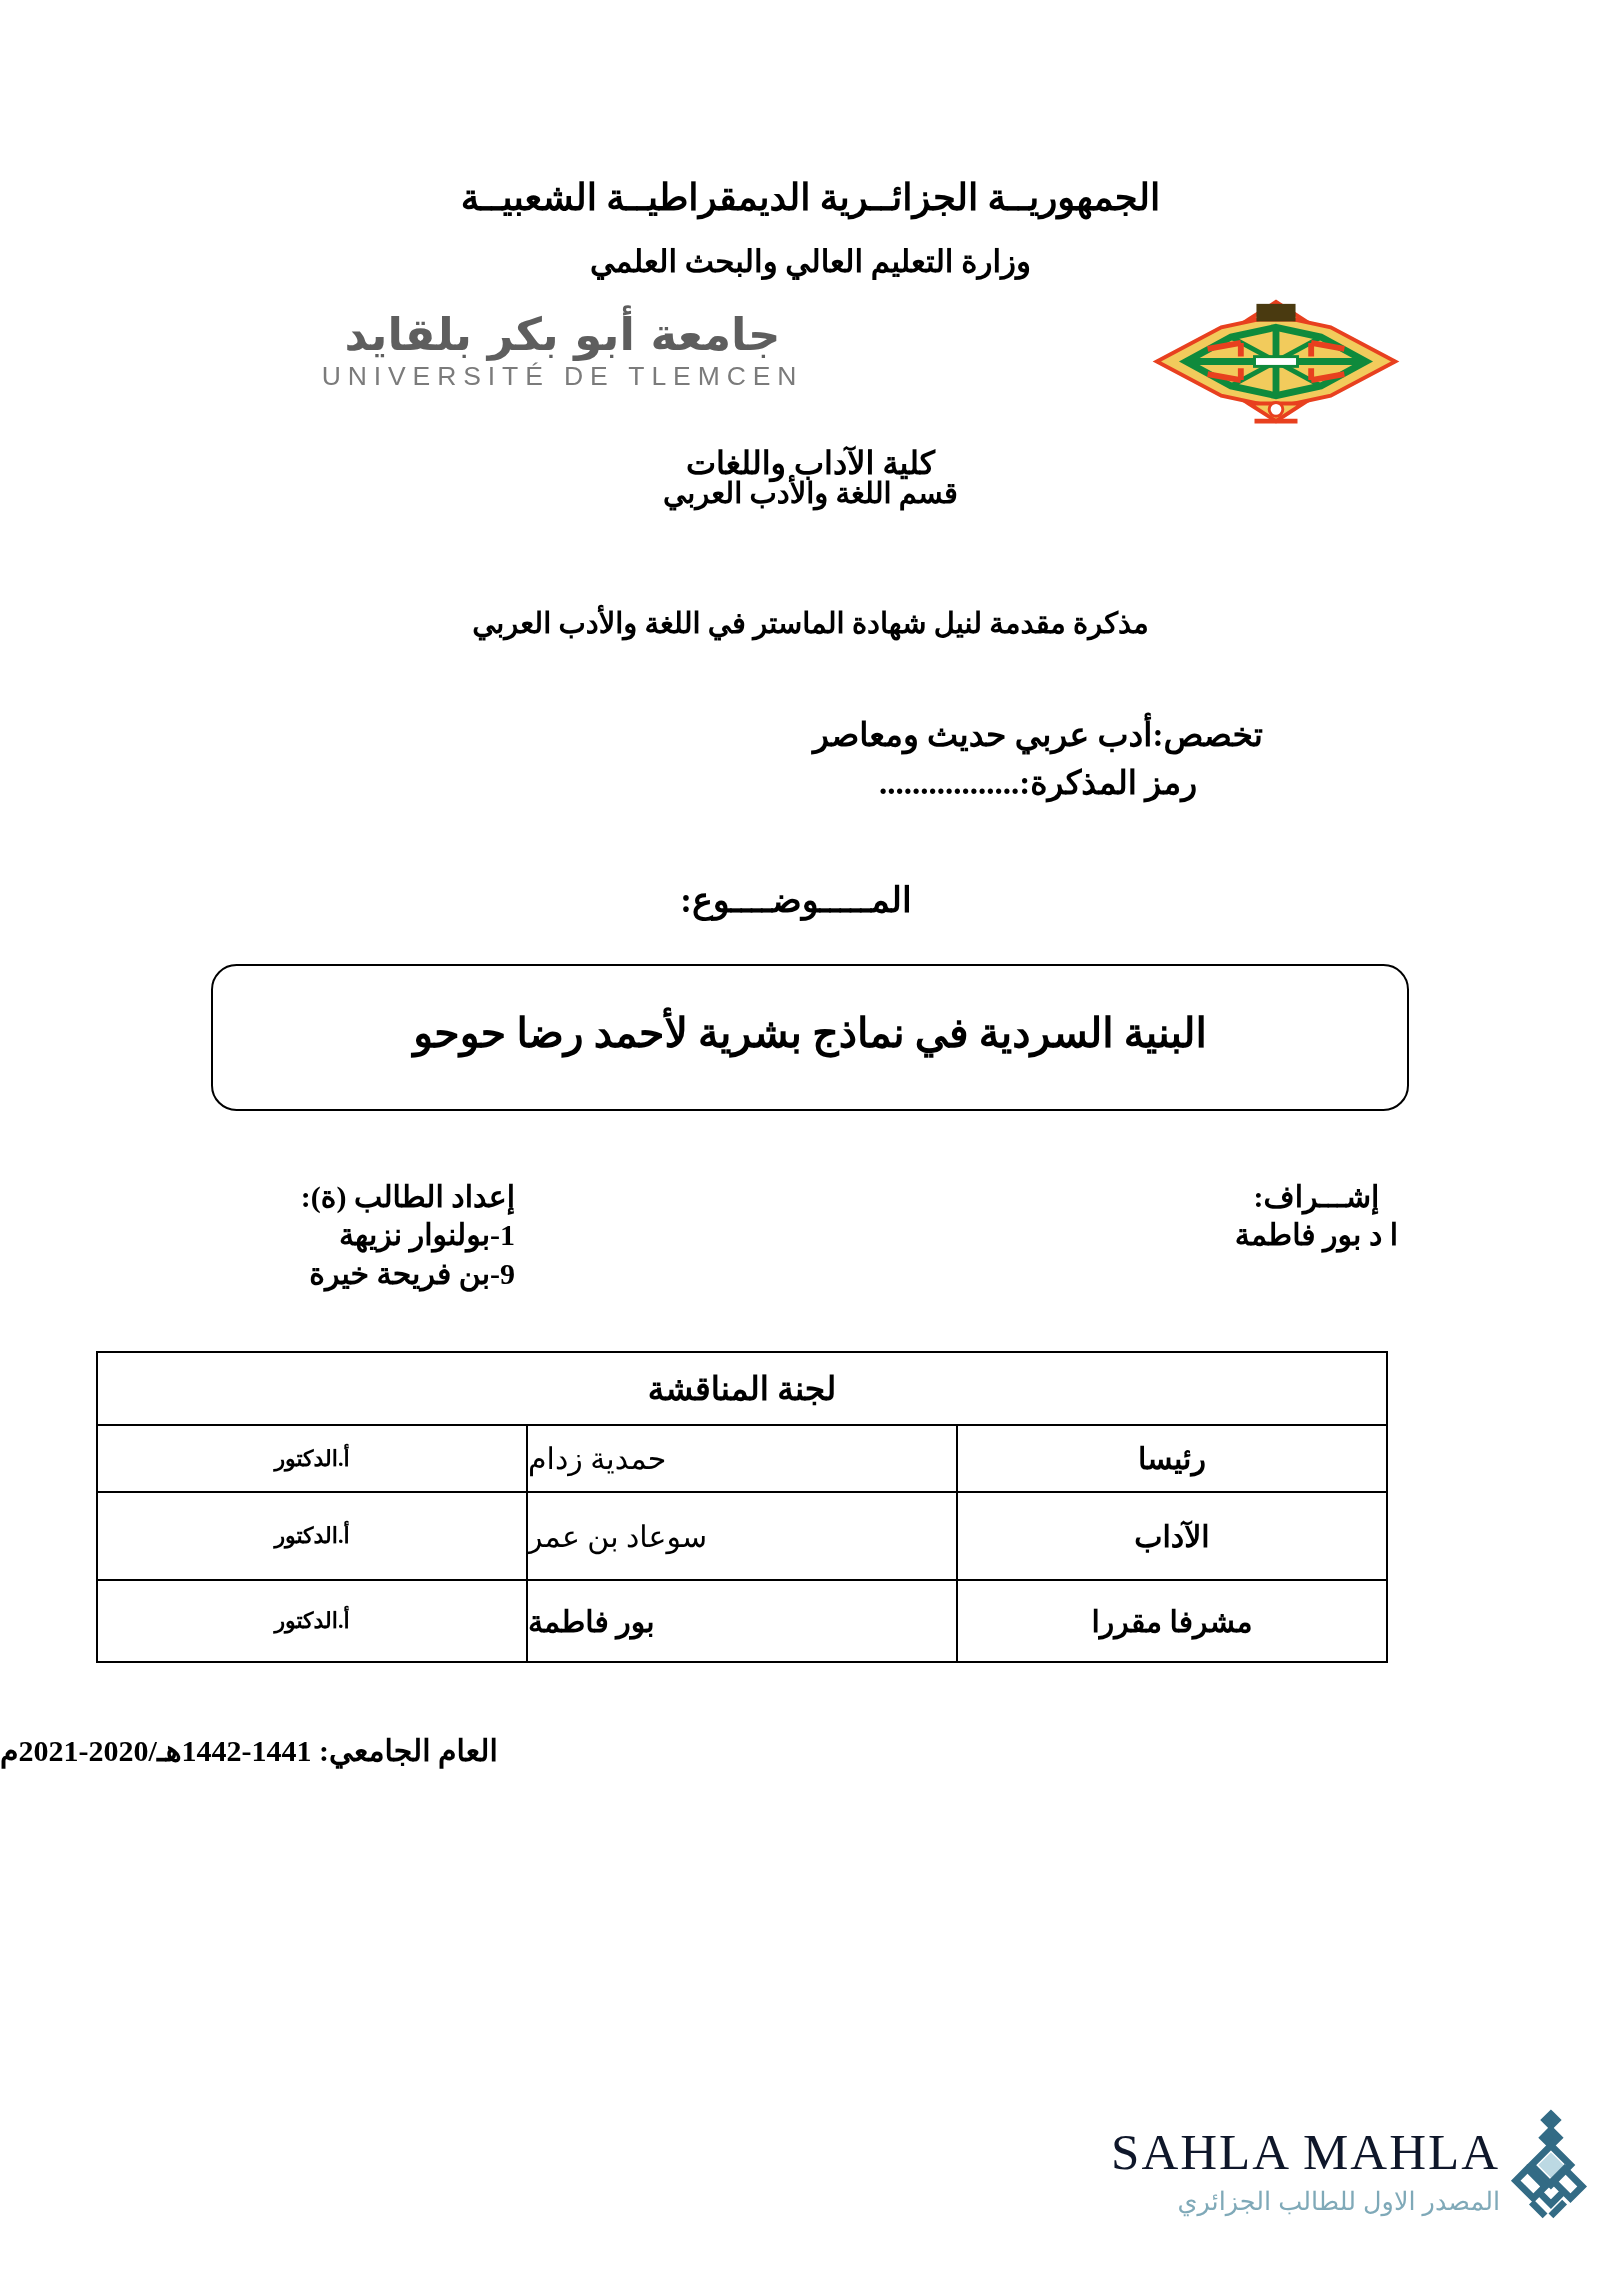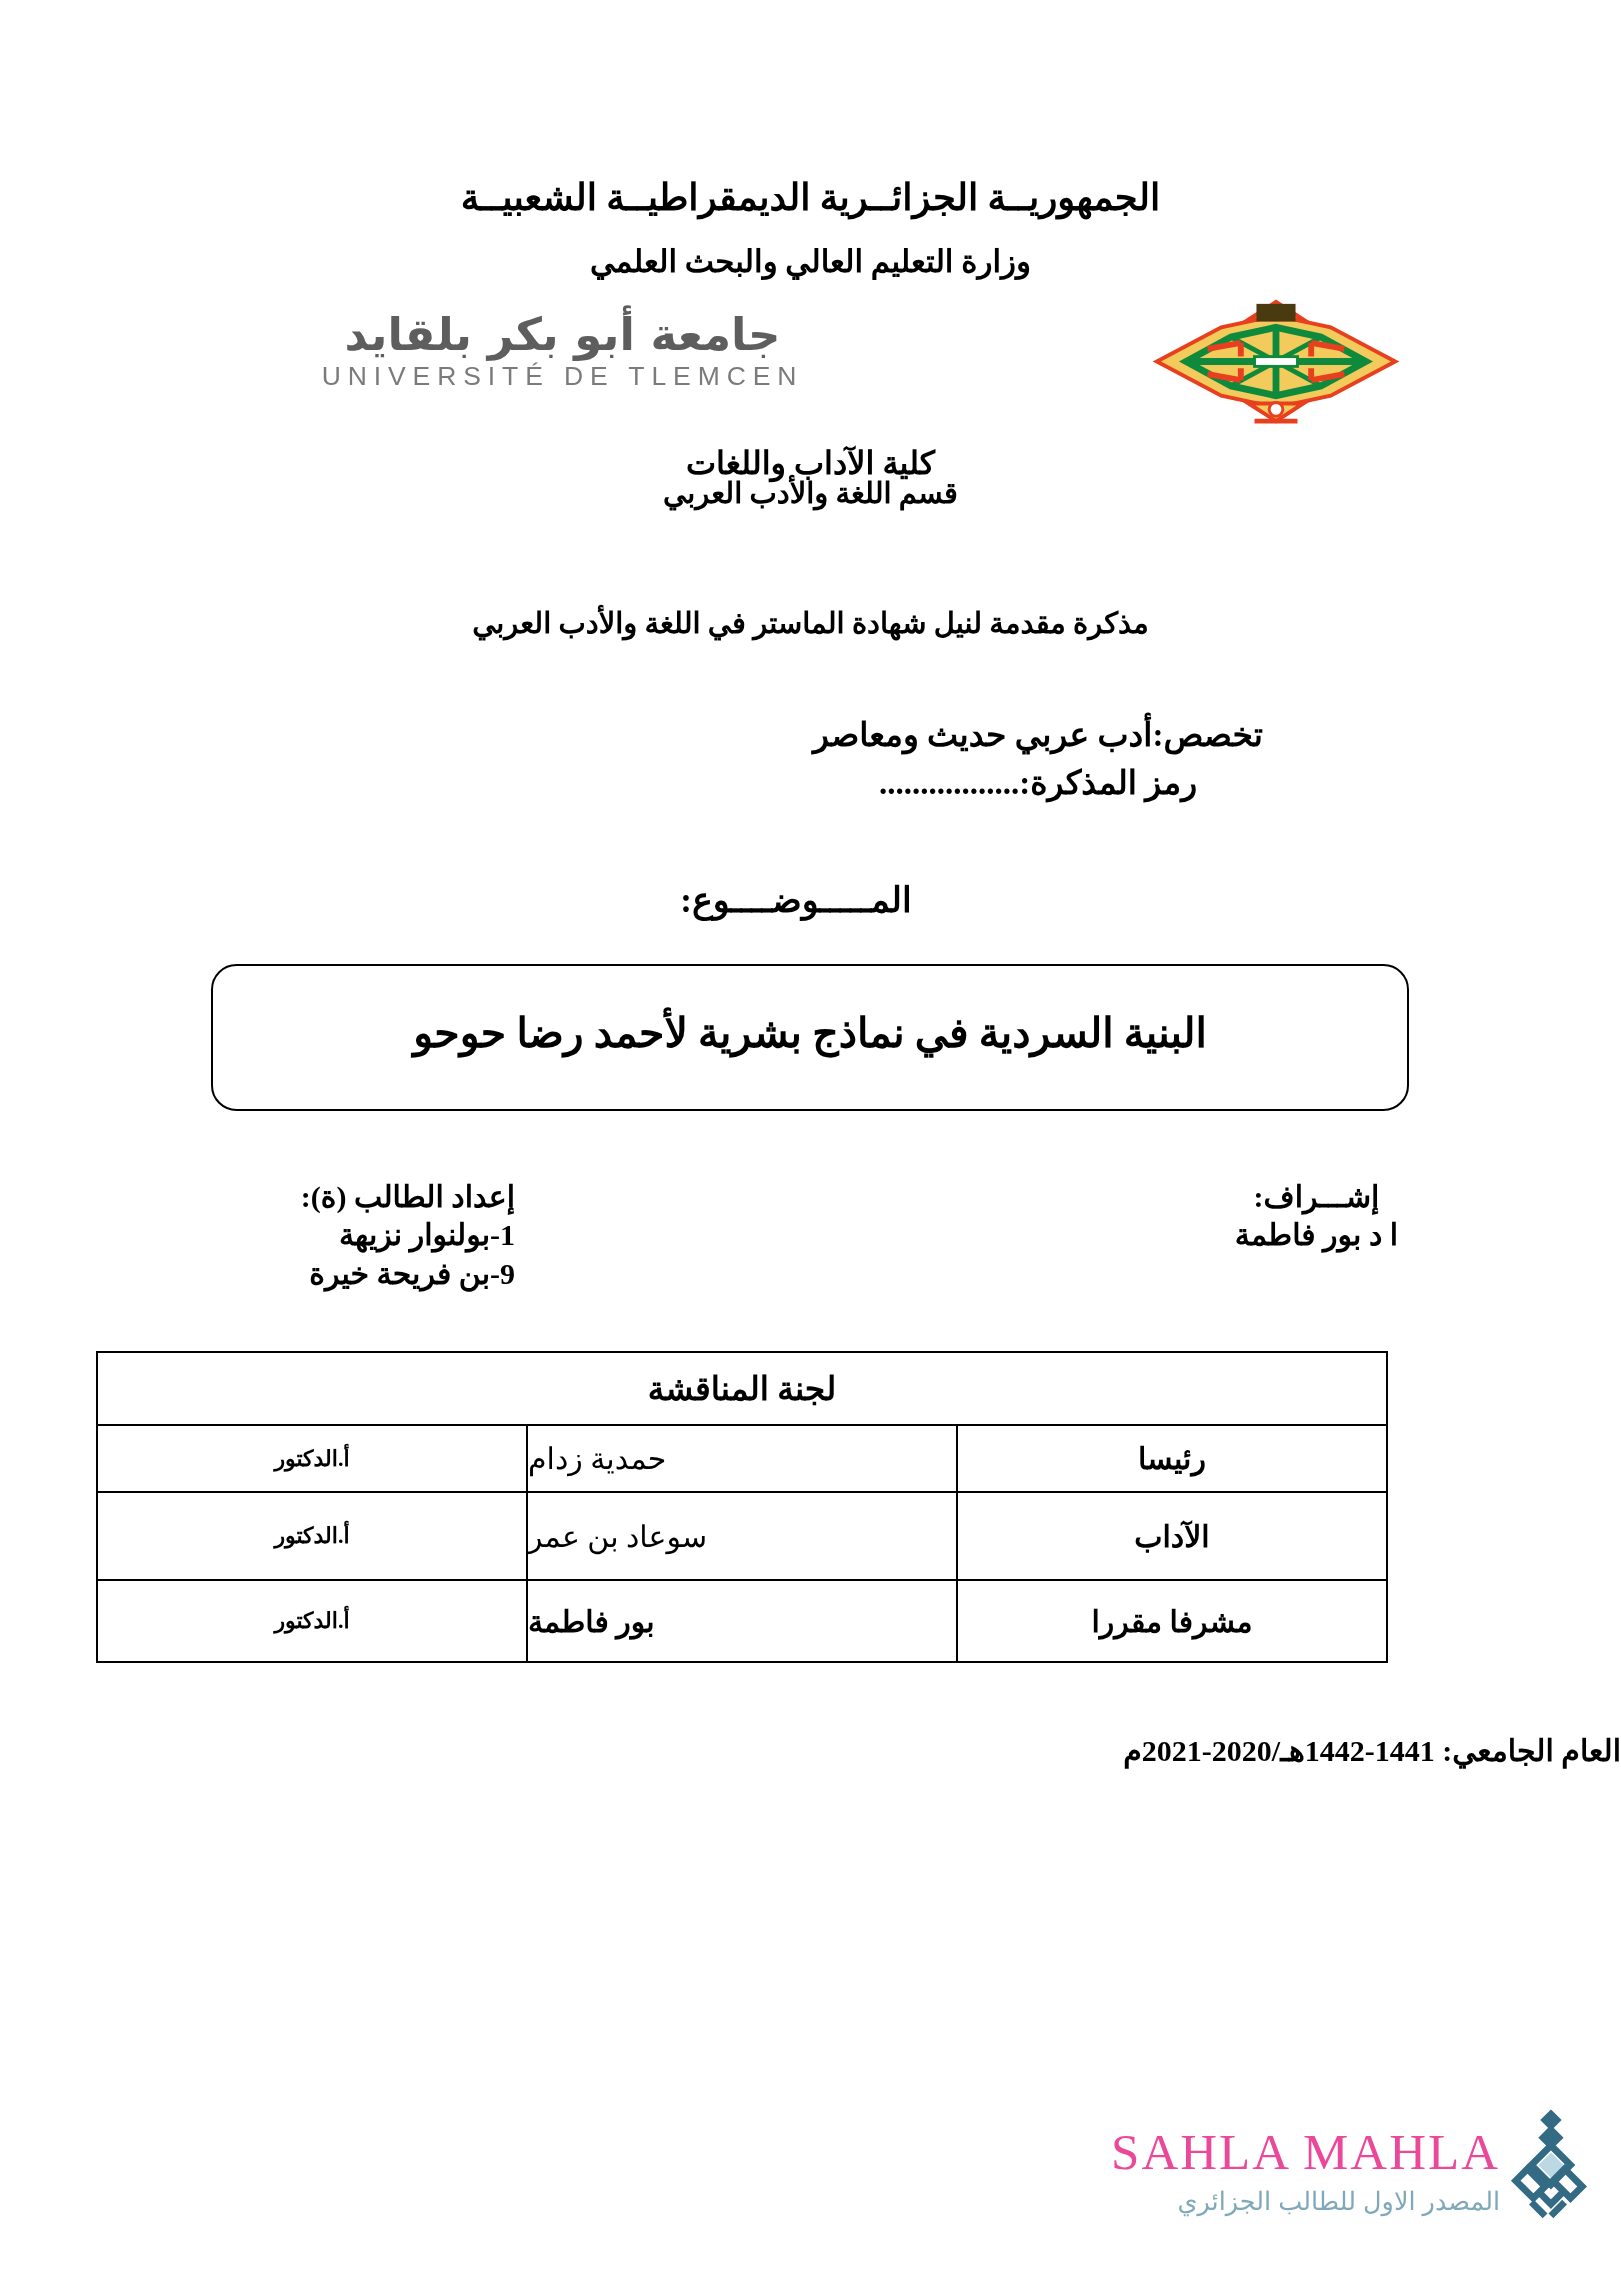--- a/index.html
+++ b/index.html
@@ -217,42 +217,42 @@
   .jury-row-2 td { height: 86px; }
   .jury-row-3 td { height: 80px; }
   .jury-row-3 td.c-name { font-weight: bold; }
 
   
   .academic-year {
     position: absolute;
     top: 1733px;
     left: 0;
     right: 0;
-    text-align: right;
+    text-align: left;
     font-size: 30px;
     font-weight: bold;
   }
 
   
   .brand {
     position: absolute;
     left: 1129px;
     top: 2096px;
     width: 461px;
     height: 147px;
     color: #5b94a8;
   }
   .brand-name {
     position: absolute;
     right: 90px;
     top: 27.4px;
     font-family: "Liberation Serif", serif;
     font-size: 51px;
     letter-spacing: 2px;
-    color: #ec4899;
+    color: #0f172a;
     direction: ltr;
     white-space: nowrap;
   }
   .brand-tagline {
     position: absolute;
     right: 90px;
     top: 90px;
     font-size: 25.5px;
     color: #7fa9b8;
     white-space: nowrap;

